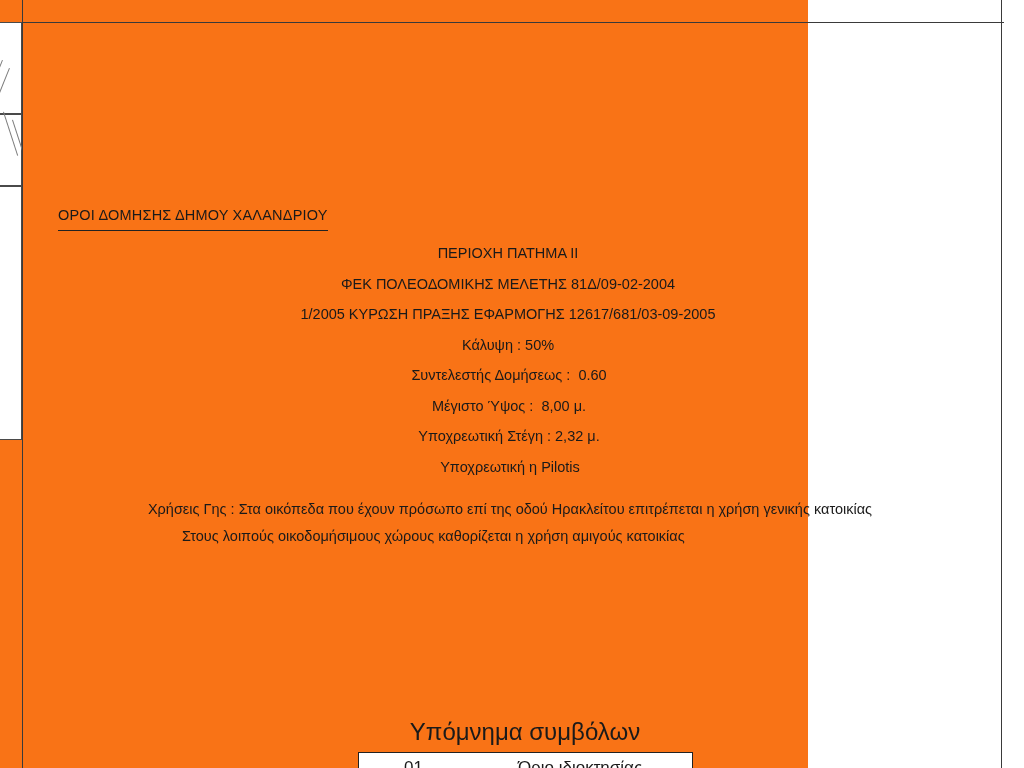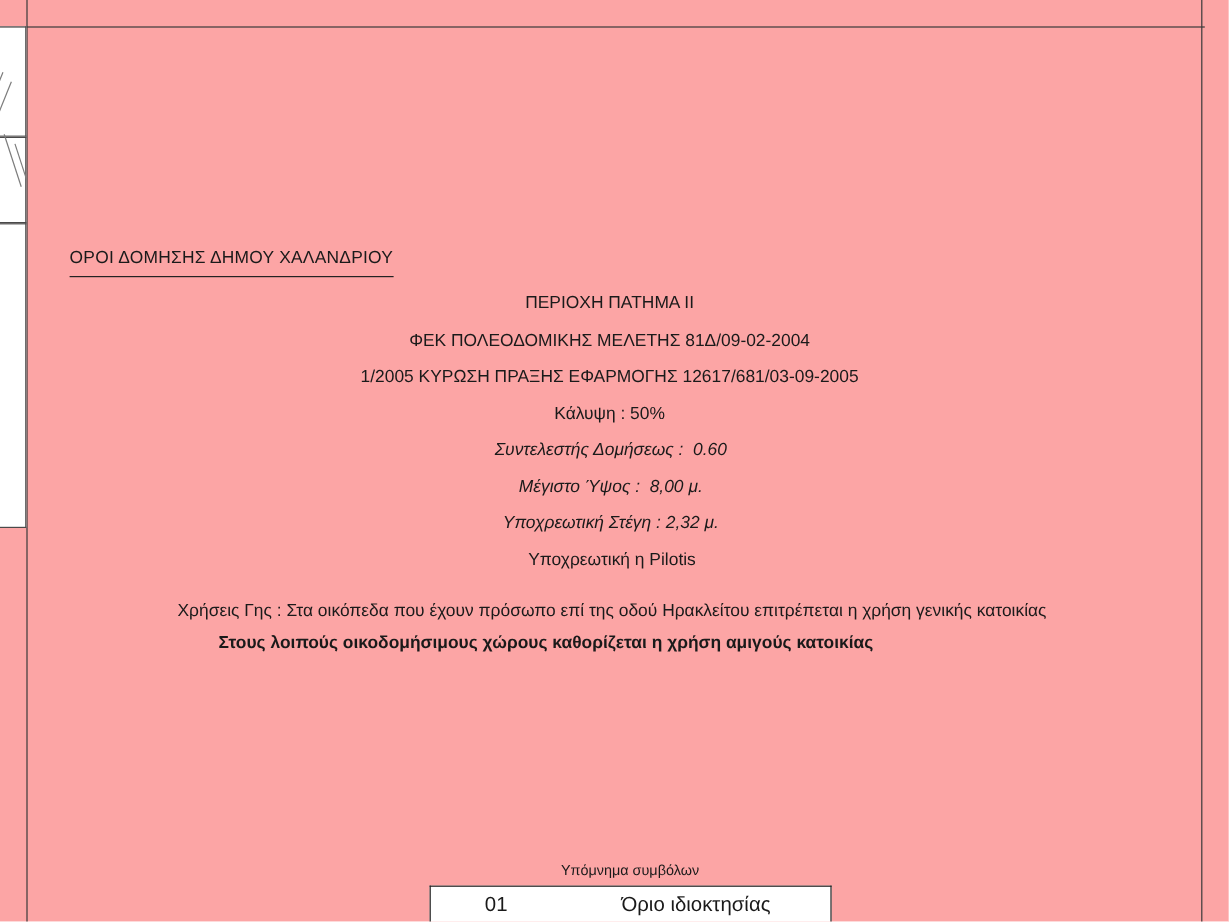--- a/index.html
+++ b/index.html
@@ -13,22 +13,22 @@
     overflow: hidden;
     font-family: "Liberation Sans", sans-serif;
     color: #1a1a1a;
     position: relative;
   }
 
   
   .sheet {
     position: absolute;
     left: 0; top: 0;
-    width: 1024px; height: 768px;
-    background: #fca5a5;
+    width: 808px; height: 768px;
+    background: #f97316;
   }
 
   
   .frame-line-left {
     position: absolute;
     left: 22px; top: -10px;
     width: 1px; height: 790px;
     background: #3a3a3a;
   }
   .frame-line-right {
@@ -90,43 +90,42 @@
     border-bottom: 1.6px solid #222;
     margin-bottom: 15px;
   }
   .note-line {
     font-size: 14.5px;
     line-height: 1.0;
     margin: 0 0 16px 0;
     white-space: pre;
     text-align: center;
   }
-  .note-line.indent1 { padding-left: 2px; font-style: italic; }
+  .note-line.indent1 { padding-left: 2px; }
   .note-line.indent2 { padding-left: 4px; }
   .note-sub {
     font-size: 14.5px;
     line-height: 1.0;
     margin: 0 0 0 0;
     padding-left: 124px;
     white-space: pre;
-    font-weight: bold;
   }
   .uses-block { margin-bottom: 10px; margin-top: 28px; }
   .uses-block .note-line { margin-bottom: 12px; }
 
   
   .legend {
     position: absolute;
     left: 355px;
     top: 718px;
     width: 340px;
     text-align: center;
   }
   .legend-title {
-    font-size: 12px;
+    font-size: 24px;
     margin-bottom: 6px;
   }
   .legend-table {
     border: 1.5px solid #222;
     border-bottom: none;
     box-sizing: border-box;
     width: 335px;
     margin: 0 auto;
     background: #fff;
   }

